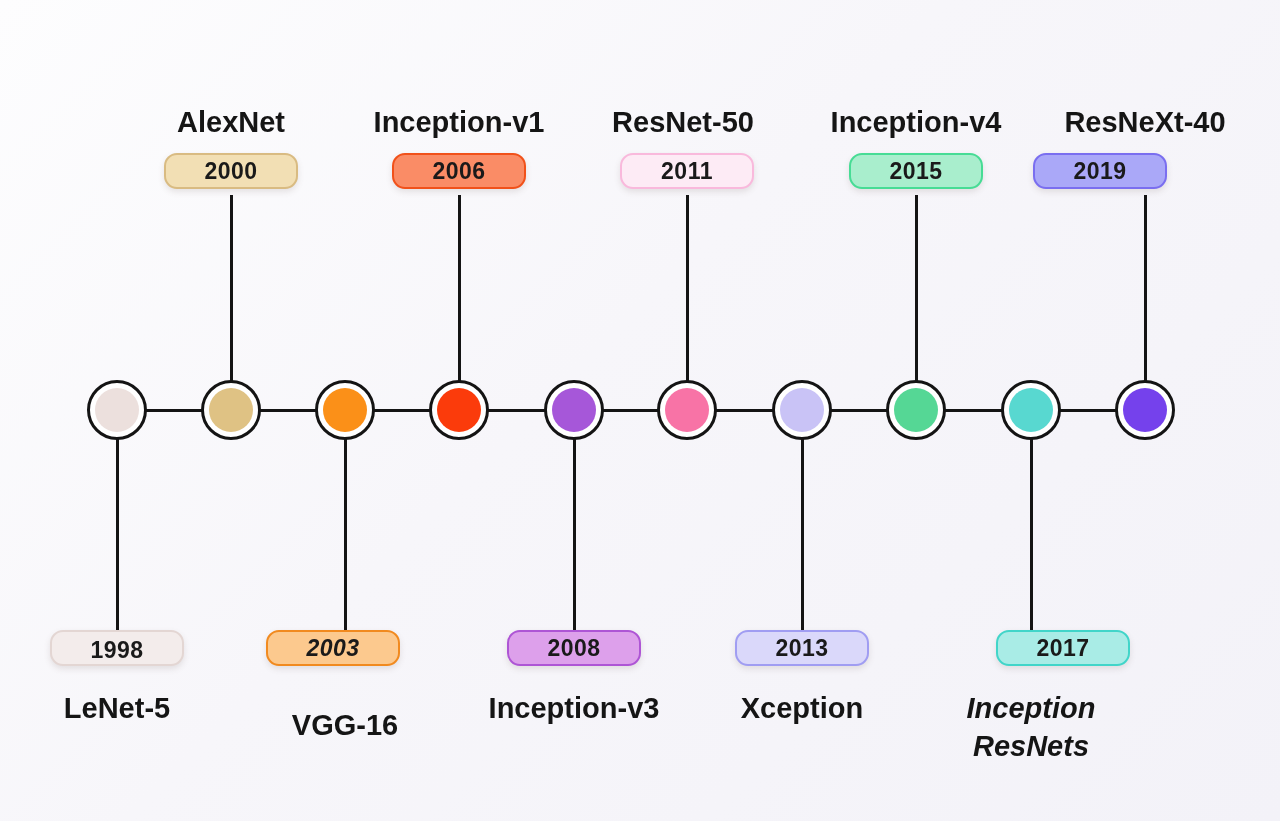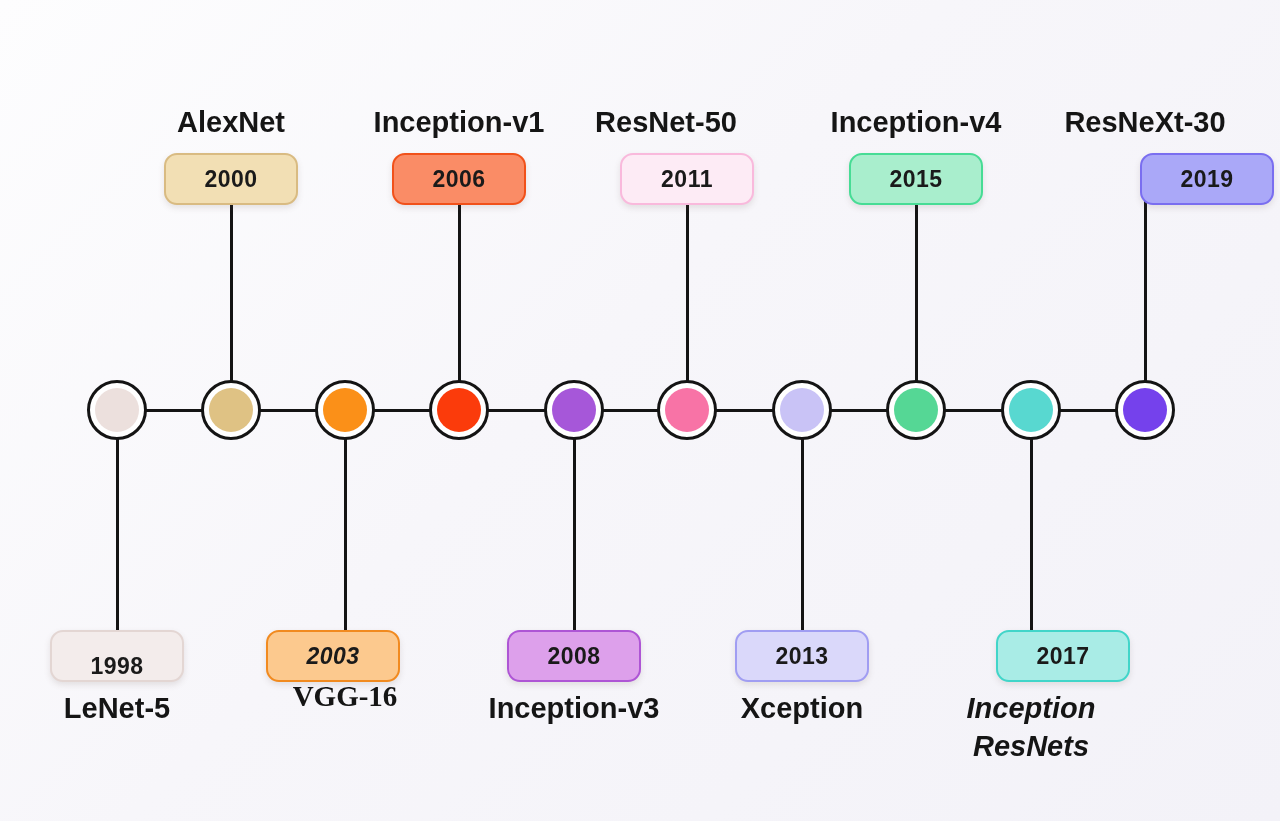--- a/index.html
+++ b/index.html
@@ -38,21 +38,21 @@
     justify-content: center;
   }
   .dot {
     width: 44px;
     height: 44px;
     border-radius: 50%;
   }
   .badge {
     position: absolute;
     width: 134px;
-    height: 52px;
+    height: 36px;
     box-sizing: border-box;
     border: 2px solid;
     border-radius: 13px;
     display: flex;
     align-items: center;
     justify-content: center;
     font-size: 23px;
     font-weight: 700;
     color: #1A1A1A;
     letter-spacing: 0.5px;
@@ -90,21 +90,21 @@
       <div class="dot" style="background: rgb(223, 194, 132);"></div>
     </div>
     <div class="model-title above" style="left: 131px; top: 141px;">AlexNet</div>
     <div class="stem" style="left: 343.5px; top: 410px; height: 222px;"></div>
     <div class="badge" style="left: 266px; top: 630px; background: rgb(252, 201, 142); border-color: rgb(241, 138, 31); font-style: italic;">
       <div>2003</div>
     </div>
     <div class="node" style="left: 315px; top: 380px;">
       <div class="dot" style="background: rgb(251, 144, 24);"></div>
     </div>
-    <div class="model-title" style="left: 245px; top: 677px; font-family: Liberation Serif, serif;">VGG-16</div>
+    <div class="model-title" style="left: 245px; top: 706px;">VGG-16</div>
     <div class="stem" style="left: 457.5px; top: 195px; height: 215px;"></div>
     <div class="badge" style="left: 392px; top: 153px; background: rgb(250, 140, 102); border-color: rgb(241, 81, 26);">
       <div>2006</div>
     </div>
     <div class="node" style="left: 429px; top: 380px;">
       <div class="dot" style="background: rgb(251, 59, 11);"></div>
     </div>
     <div class="model-title above" style="left: 359px; top: 141px;">Inception-v1</div>
     <div class="stem" style="left: 572.5px; top: 410px; height: 222px;"></div>
     <div class="badge" style="left: 507px; top: 630px; background: rgb(221, 160, 235); border-color: rgb(174, 85, 213);">
@@ -114,21 +114,21 @@
       <div class="dot" style="background: rgb(166, 87, 217);"></div>
     </div>
     <div class="model-title" style="left: 474px; top: 689px;">Inception-v3</div>
     <div class="stem" style="left: 685.5px; top: 195px; height: 215px;"></div>
     <div class="badge" style="left: 620px; top: 153px; background: rgb(253, 235, 245); border-color: rgb(249, 185, 220);">
       <div>2011</div>
     </div>
     <div class="node" style="left: 657px; top: 380px;">
       <div class="dot" style="background: rgb(248, 115, 166);"></div>
     </div>
-    <div class="model-title above" style="left: 566px; top: 141px;">ResNet-50</div>
+    <div class="model-title above" style="left: 583px; top: 141px;">ResNet-50</div>
     <div class="stem" style="left: 800.5px; top: 410px; height: 222px;"></div>
     <div class="badge" style="left: 735px; top: 630px; background: rgb(218, 216, 250); border-color: rgb(160, 157, 242);">
       <div>2013</div>
     </div>
     <div class="node" style="left: 772px; top: 380px;">
       <div class="dot" style="background: rgb(201, 195, 246);"></div>
     </div>
     <div class="model-title" style="left: 702px; top: 689px;">Xception</div>
     <div class="stem" style="left: 914.5px; top: 195px; height: 215px;"></div>
     <div class="badge" style="left: 849px; top: 153px; background: rgb(169, 238, 205); border-color: rgb(71, 220, 149);">
@@ -140,20 +140,20 @@
     <div class="model-title above" style="left: 816px; top: 141px;">Inception-v4</div>
     <div class="stem" style="left: 1029.5px; top: 410px; height: 222px;"></div>
     <div class="badge" style="left: 964px; top: 630px; background: rgb(169, 236, 230); border-color: rgb(65, 213, 201); margin-left: 32px;">
       <div>2017</div>
     </div>
     <div class="node" style="left: 1001px; top: 380px;">
       <div class="dot" style="background: rgb(88, 216, 208);"></div>
     </div>
     <div class="model-title" style="left: 931px; top: 689px; font-style: italic;">Inception ResNets</div>
     <div class="stem" style="left: 1143.5px; top: 195px; height: 215px;"></div>
-    <div class="badge" style="left: 1140px; top: 153px; background: rgb(170, 168, 248); border-color: rgb(122, 110, 240);">
+    <div class="badge" style="left: 1033px; top: 153px; background: rgb(170, 168, 248); border-color: rgb(122, 110, 240);">
       <div>2019</div>
     </div>
     <div class="node" style="left: 1115px; top: 380px;">
       <div class="dot" style="background: rgb(117, 65, 236);"></div>
     </div>
-    <div class="model-title above" style="left: 1045px; top: 141px;">ResNeXt-30</div>
+    <div class="model-title above" style="left: 1045px; top: 141px;">ResNeXt-40</div>
   </div>
 
 </body></html>

